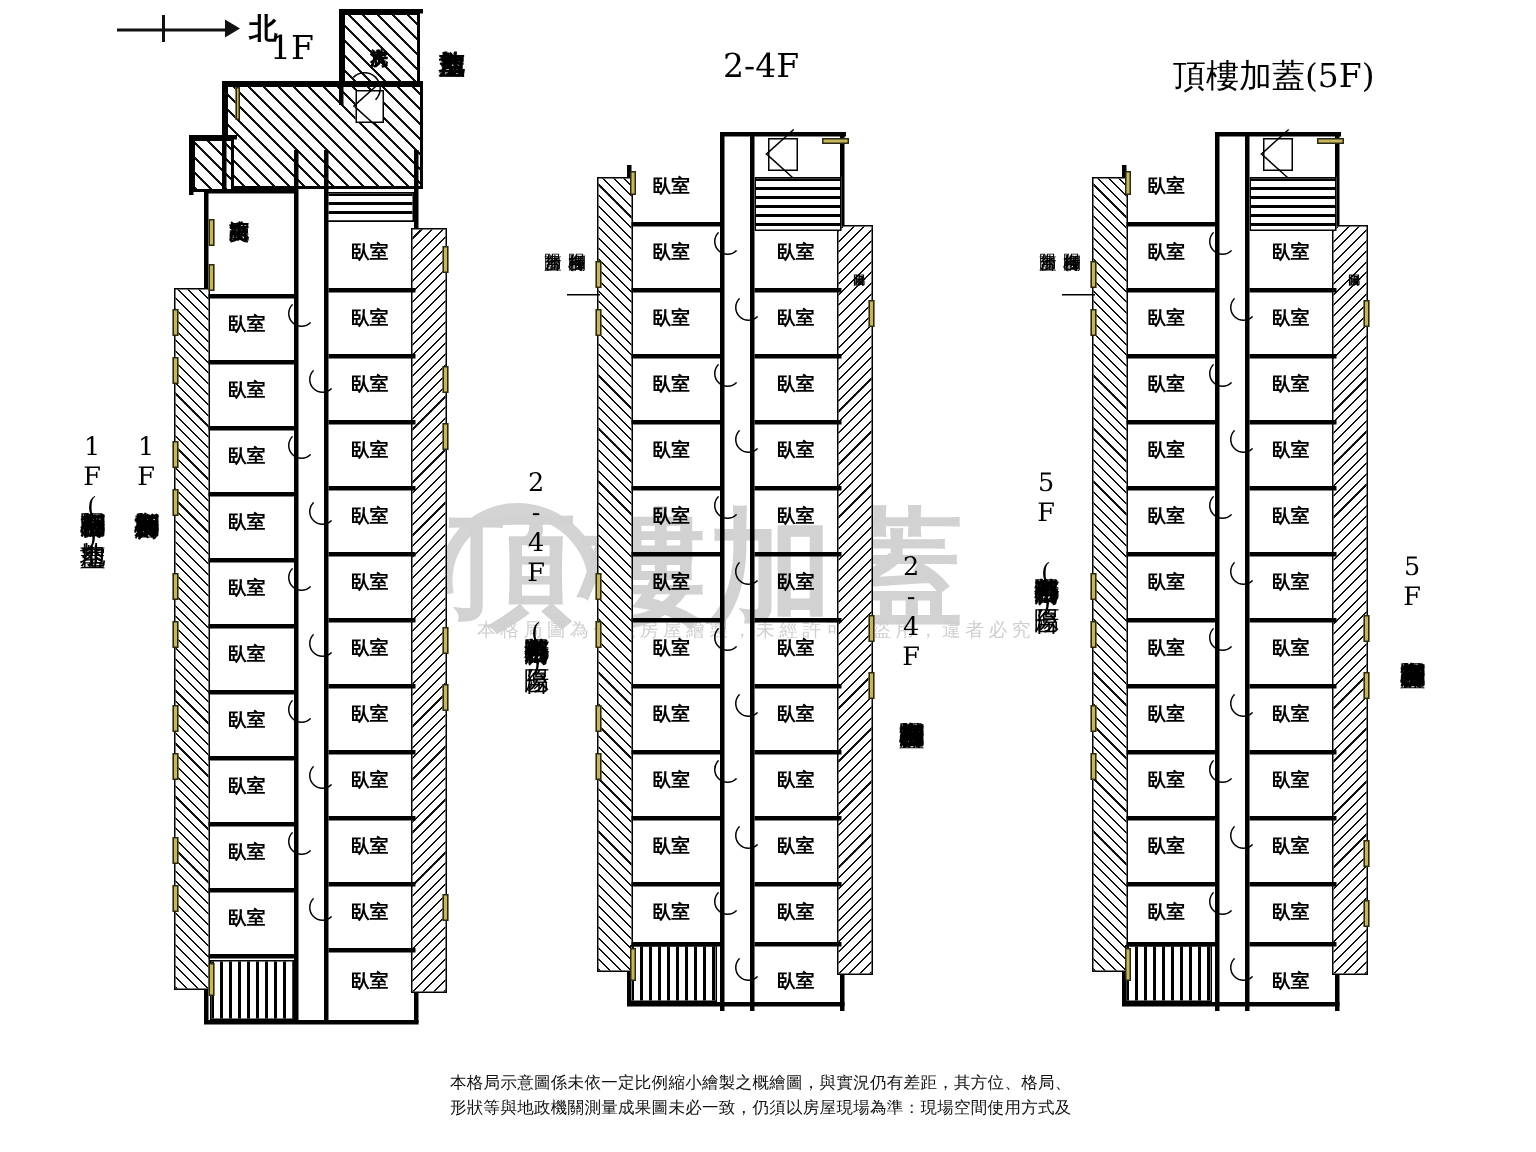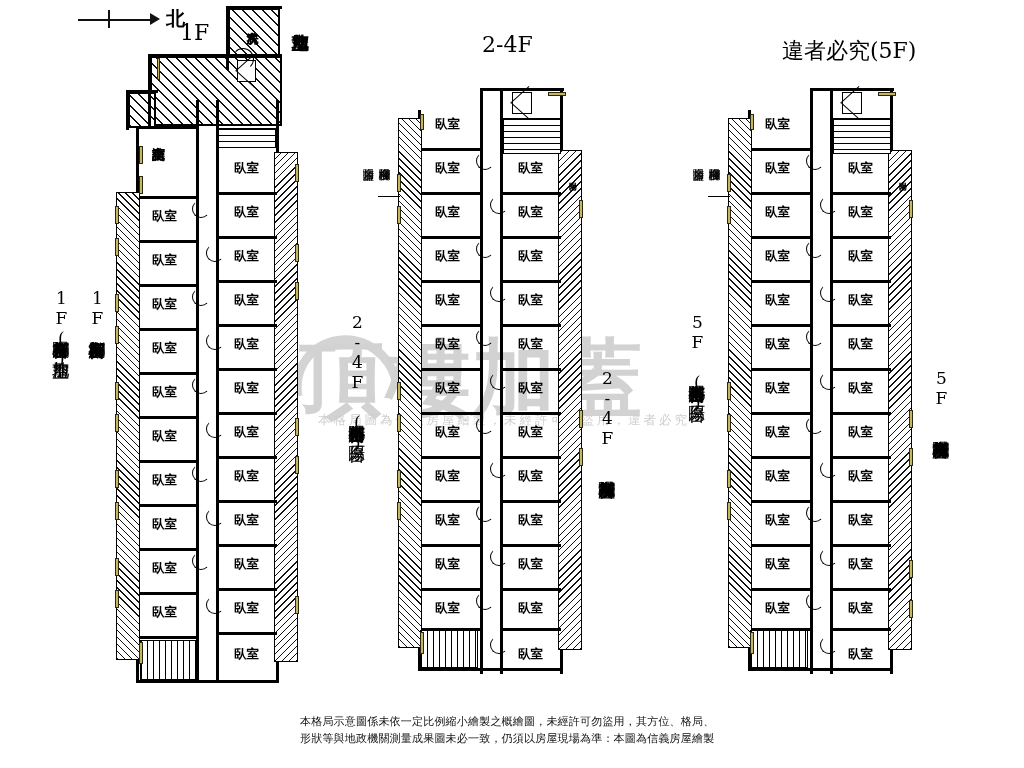--- a/index.html
+++ b/index.html
@@ -98,21 +98,21 @@
 
   <div class="compass">
     <div class="bar"></div>
     <div class="tick"></div>
     <div class="head"></div>
     <div class="n">北</div>
   </div>
 
   <div class="ttl serif" style="left:180px;top:20px;">1F</div>
   <div class="ttl serif" style="left:482px;top:32px;">2-4F</div>
-  <div class="ttl serif" style="left:782px;top:36px;">違者必究(5F)</div>
+  <div class="ttl serif" style="left:782px;top:36px;">頂樓加蓋(5F)</div>
 
   <div class="plan">
 
     <div class="bighatch" style="left:228px;top:8px;width:52px;height:62px;"></div>
     <div class="bighatch" style="left:150px;top:56px;width:132px;height:70px;"></div>
     <div class="bighatch" style="left:128px;top:92px;width:28px;height:36px;"></div>
     <div class="wall" style="left:228px;top:6px;width:54px;height:3px;"></div>
     <div class="wall" style="left:226px;top:6px;width:3px;height:64px;"></div>
     <div class="wall" style="left:148px;top:54px;width:134px;height:3px;"></div>
     <div class="wall" style="left:148px;top:54px;width:3px;height:74px;"></div>
@@ -430,17 +430,17 @@
     <div class="door" style="left:820px;top:636px;width:16px;height:16px;"></div>
   </div>
 
   <div class="vtext small" style="left:708px;top:160px;">陽台加欄杆</div>
   <div class="vtext small" style="left:692px;top:160px;">陽台加蓋</div>
   <div class="lead" style="left:708px;top:196px;width:22px;"></div>
   <div class="vtext" style="left:688px;top:312px;">5F 所有浴廁都陽台外移(原陽台)</div>
   <div class="vtext" style="left:932px;top:368px;">5F 所有陽台加蓋加鐵欄杆</div>
 
   <div class="disc">
-    <div>本格局示意圖係未依一定比例縮小繪製之概繪圖，未經許可勿盜用，其方位、格局、</div>
-    <div>形狀等與地政機關測量成果圖未必一致，仍須以房屋現場為準：本圖為信義房屋繪製</div>
+    <div>本格局示意圖係未依一定比例縮小繪製之概繪圖，與實況仍有差距，其方位、格局、</div>
+    <div>形狀等與地政機關測量成果圖未必一致，仍須以房屋現場為準：現場空間使用方式及</div>
   </div>
 
 </div>
 
 </body></html>

